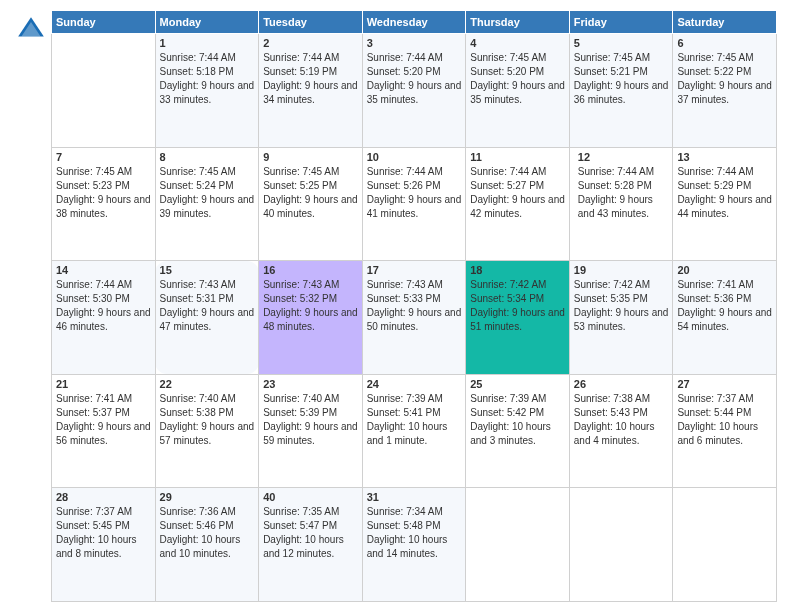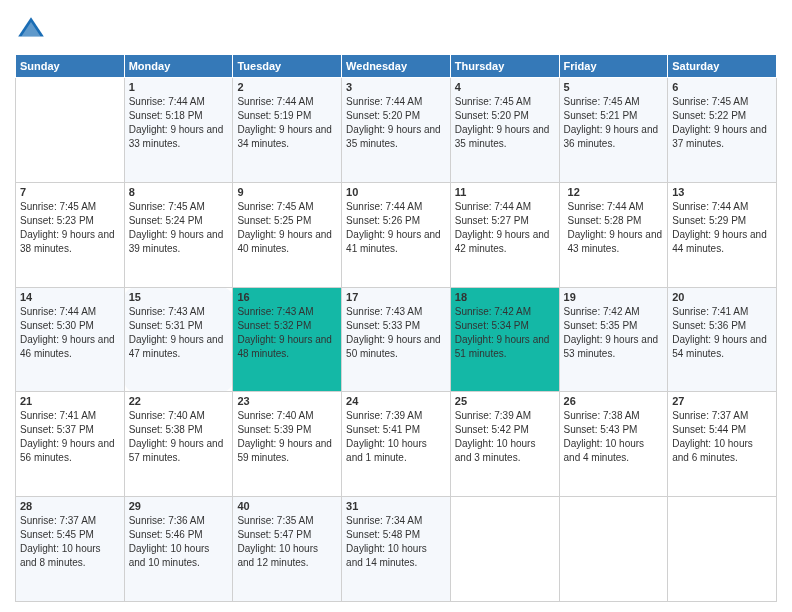--- a/index.html
+++ b/index.html
@@ -8,21 +8,20 @@
       background: #fff;
       width: 792px;
       height: 612px;
       overflow: hidden;
     }
     .page {
       width: 792px;
       height: 612px;
       padding: 10px 15px 10px 15px;
       display: flex;
-      flex-direction: column;
     }
     .header {
       display: flex;
       justify-content: space-between;
       align-items: flex-start;
       margin-bottom: 8px;
     }
     .logo {
       display: flex;
       align-items: center;
@@ -155,21 +154,21 @@
           <td style="background-color: rgb(255, 255, 255);"><span class="day-number">8</span><span class="cell-text">Sunrise: 7:45 AM<br>Sunset: 5:24 PM<br>Daylight: 9 hours and 39 minutes.</span></td>
           <td style="background-color: rgb(255, 255, 255);"><span class="day-number">9</span><span class="cell-text">Sunrise: 7:45 AM<br>Sunset: 5:25 PM<br>Daylight: 9 hours and 40 minutes.</span></td>
           <td style="background-color: rgb(255, 255, 255);"><span class="day-number">10</span><span class="cell-text">Sunrise: 7:44 AM<br>Sunset: 5:26 PM<br>Daylight: 9 hours and 41 minutes.</span></td>
           <td style="background-color: rgb(255, 255, 255);"><span class="day-number">11</span><span class="cell-text">Sunrise: 7:44 AM<br>Sunset: 5:27 PM<br>Daylight: 9 hours and 42 minutes.</span></td>
           <td style="background-color: rgb(255, 255, 255); padding-left: 8px;"><span class="day-number">12</span><span class="cell-text">Sunrise: 7:44 AM<br>Sunset: 5:28 PM<br>Daylight: 9 hours and 43 minutes.</span></td>
           <td style="background-color: rgb(255, 255, 255);"><span class="day-number">13</span><span class="cell-text">Sunrise: 7:44 AM<br>Sunset: 5:29 PM<br>Daylight: 9 hours and 44 minutes.</span></td>
         </tr>
         <tr>
           <td style="background-color: rgb(245, 248, 252);"><span class="day-number">14</span><span class="cell-text">Sunrise: 7:44 AM<br>Sunset: 5:30 PM<br>Daylight: 9 hours and 46 minutes.</span></td>
           <td style="background-color: rgb(245, 248, 252); border-radius: 12px;"><span class="day-number">15</span><span class="cell-text">Sunrise: 7:43 AM<br>Sunset: 5:31 PM<br>Daylight: 9 hours and 47 minutes.</span></td>
-          <td style="background-color: #14b8a6;"><span class="day-number">16</span><span class="cell-text">Sunrise: 7:43 AM<br>Sunset: 5:32 PM<br>Daylight: 9 hours and 48 minutes.</span></td>
+          <td style="background-color: #c4b5fd;"><span class="day-number">16</span><span class="cell-text">Sunrise: 7:43 AM<br>Sunset: 5:32 PM<br>Daylight: 9 hours and 48 minutes.</span></td>
           <td style="background-color: rgb(245, 248, 252);"><span class="day-number">17</span><span class="cell-text">Sunrise: 7:43 AM<br>Sunset: 5:33 PM<br>Daylight: 9 hours and 50 minutes.</span></td>
           <td style="background-color: #14b8a6;"><span class="day-number">18</span><span class="cell-text">Sunrise: 7:42 AM<br>Sunset: 5:34 PM<br>Daylight: 9 hours and 51 minutes.</span></td>
           <td style="background-color: rgb(245, 248, 252);"><span class="day-number">19</span><span class="cell-text">Sunrise: 7:42 AM<br>Sunset: 5:35 PM<br>Daylight: 9 hours and 53 minutes.</span></td>
           <td style="background-color: rgb(245, 248, 252);"><span class="day-number">20</span><span class="cell-text">Sunrise: 7:41 AM<br>Sunset: 5:36 PM<br>Daylight: 9 hours and 54 minutes.</span></td>
         </tr>
         <tr>
           <td style="background-color: rgb(255, 255, 255);"><span class="day-number">21</span><span class="cell-text">Sunrise: 7:41 AM<br>Sunset: 5:37 PM<br>Daylight: 9 hours and 56 minutes.</span></td>
           <td style="background-color: rgb(255, 255, 255);"><span class="day-number">22</span><span class="cell-text">Sunrise: 7:40 AM<br>Sunset: 5:38 PM<br>Daylight: 9 hours and 57 minutes.</span></td>
           <td style="background-color: rgb(255, 255, 255);"><span class="day-number">23</span><span class="cell-text">Sunrise: 7:40 AM<br>Sunset: 5:39 PM<br>Daylight: 9 hours and 59 minutes.</span></td>
           <td style="background-color: rgb(255, 255, 255);"><span class="day-number">24</span><span class="cell-text">Sunrise: 7:39 AM<br>Sunset: 5:41 PM<br>Daylight: 10 hours and 1 minute.</span></td>

